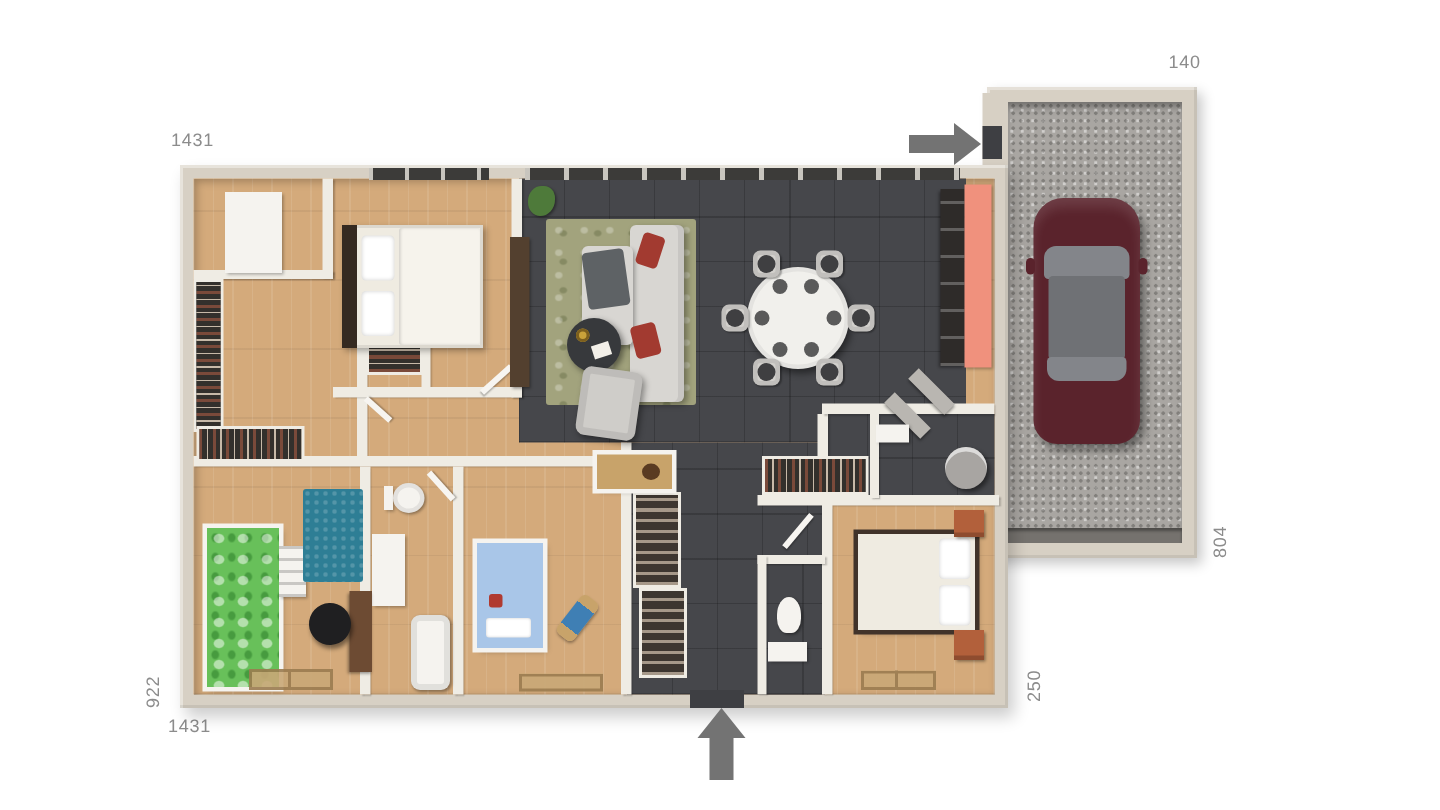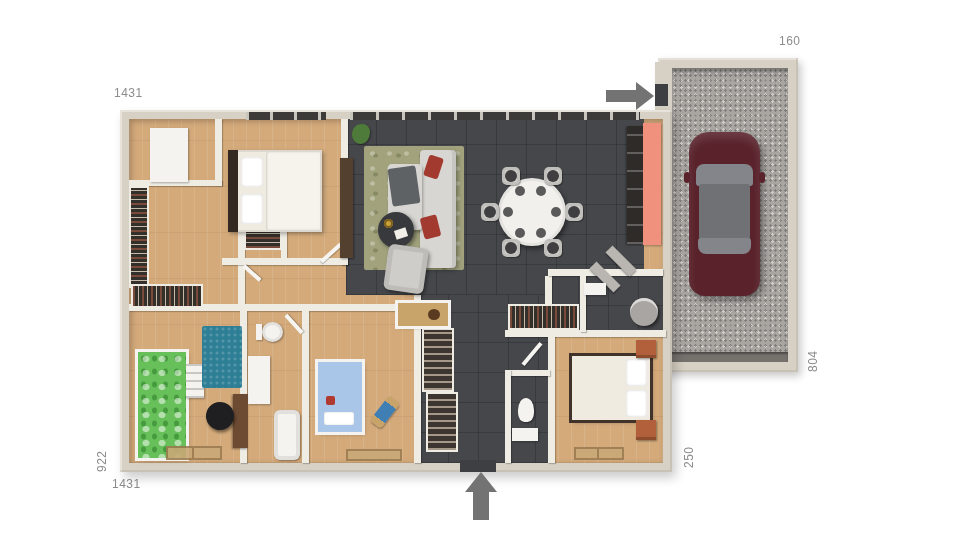--- a/index.html
+++ b/index.html
@@ -33,21 +33,21 @@
          box-shadow:inset 0 0 0 3px rgba(0,0,0,.08),1px 1px 1px rgba(0,0,0,.3);}
   .chair::after{content:"";position:absolute;left:3px;top:3px;width:12px;height:12px;border-radius:50%;background:var(--chairSeat);}
   .plate{position:absolute;width:10px;height:10px;border-radius:50%;background:var(--chairSeat);opacity:.85;}
 </style>
 </head>
 <body>
 
 <div id="canvas">
 
   <div class="lbl" style="left:114px;top:86px;">1431</div>
-  <div class="lbl" style="left:779px;top:34px;">160</div>
+  <div class="lbl" style="left:779px;top:34px;">140</div>
   <div class="lbl vert" style="left:95px;top:472px;">922</div>
   <div class="lbl" style="left:112px;top:477px;">1431</div>
   <div class="lbl vert" style="left:682px;top:468px;">250</div>
   <div class="lbl vert" style="left:806px;top:372px;">804</div>
 
   <div class="abs" style="left:658px;top:58px;width:140px;height:314px;background:var(--wallOuter);box-shadow:3px 4px 8px rgba(0,0,0,.22), inset -2px -2px 0 rgba(0,0,0,.07), inset 2px 2px 0 rgba(255,255,255,.35);"></div>
   <div class="abs concrete" style="left:668px;top:68px;width:120px;height:294px;box-shadow:inset 2px 3px 6px rgba(0,0,0,.35);"></div>
   <div class="abs" style="left:668px;top:352px;width:120px;height:10px;background:var(--garageDoor);box-shadow:inset 0 2px 2px rgba(0,0,0,.35);"></div>
 
   <div class="abs" style="left:689px;top:132px;width:71px;height:164px;background:var(--carBody);border-radius:20px 20px 16px 16px;box-shadow:3px 4px 6px rgba(0,0,0,.4), inset 0 6px 8px rgba(255,255,255,.12);">

